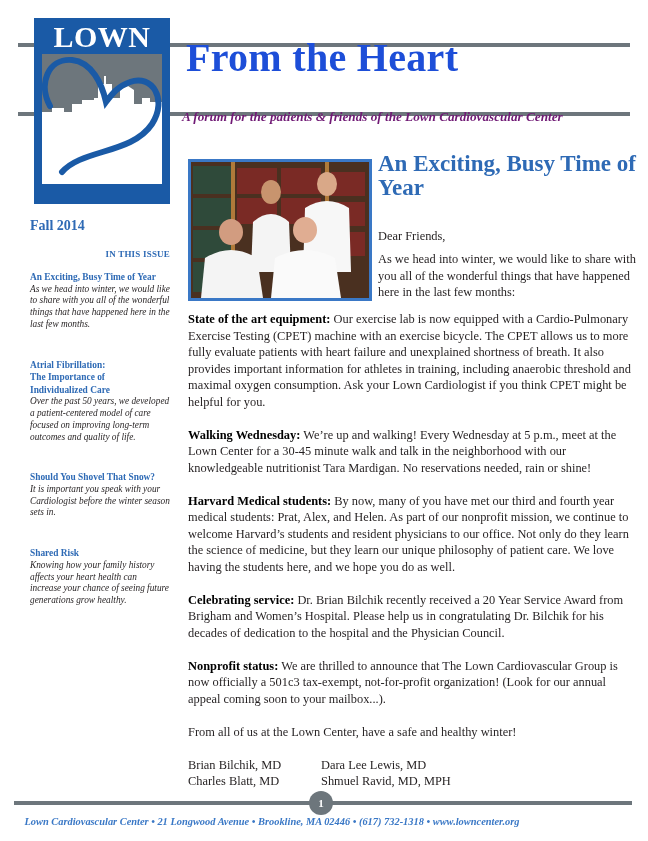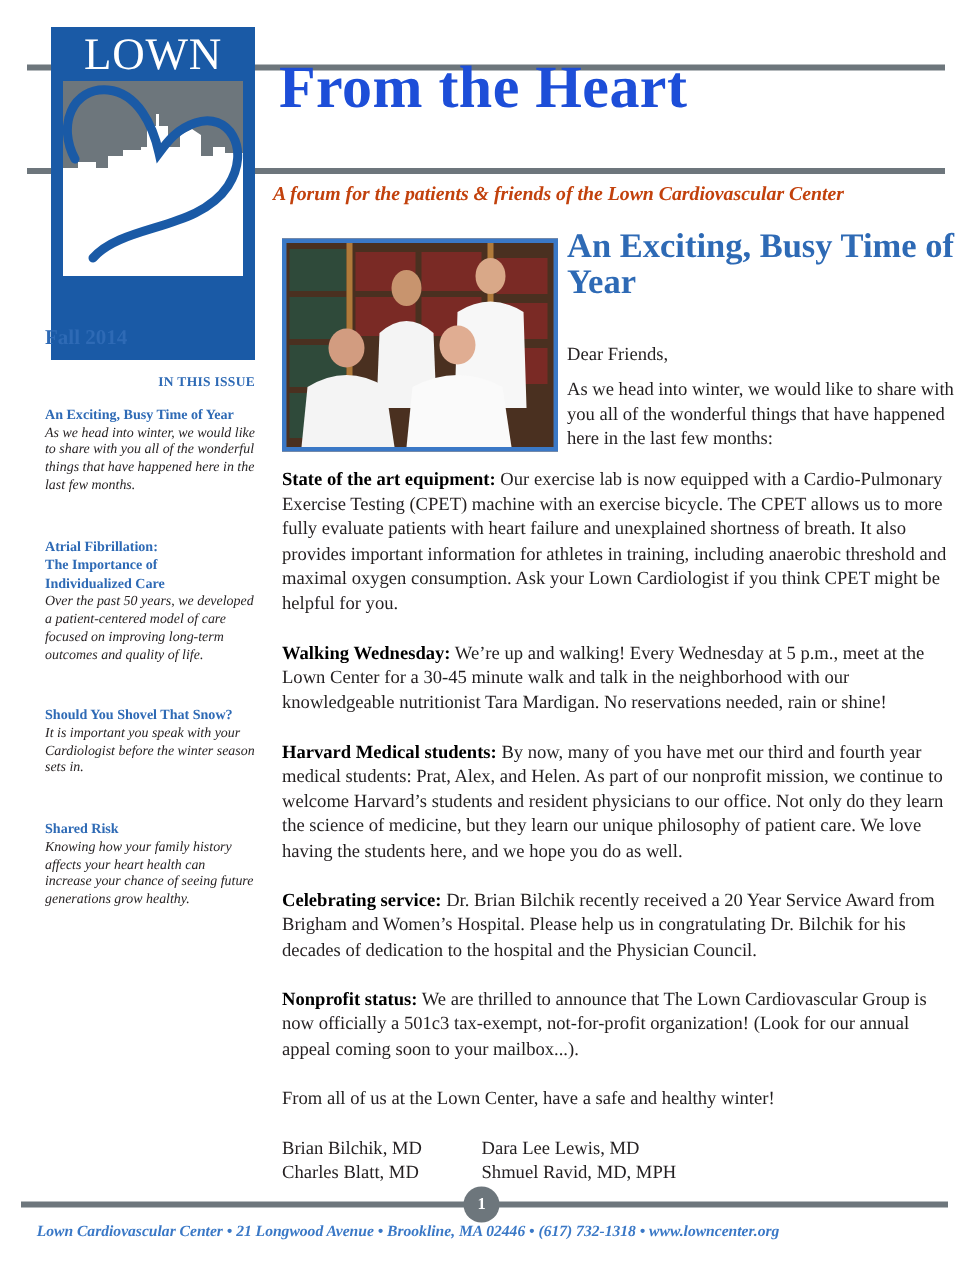--- a/index.html
+++ b/index.html
@@ -4,28 +4,28 @@
 <style>
   * { box-sizing: border-box; margin: 0; padding: 0; }
   html, body { width: 648px; height: 841px; background: #ffffff; overflow: hidden; }
   body { position: relative; font-family: "Liberation Serif", "DejaVu Serif", serif; color: #231f20; }
 
   .rule { position: absolute; background: #6d767c; }
   .rule-top { left: 18px; top: 43px; width: 612px; height: 4px; }
   .rule-mid { left: 18px; top: 112px; width: 612px; height: 4px; }
   .rule-foot { left: 14px; top: 801px; width: 618px; height: 4px; }
 
-  .logo { position: absolute; left: 34px; top: 18px; width: 136px; height: 222px; background: #1a5aa6; }
+  .logo { position: absolute; left: 34px; top: 18px; width: 136px; height: 186px; background: #1a5aa6; font-weight: bold; }
   .logo-word { position: absolute; left: 0; width: 100%; text-align: center; color: #ffffff; font-family: "Liberation Serif", serif; font-size: 30px; letter-spacing: 0.5px; line-height: 1; }
   .logo-top { top: 4px; }
   .logo-bottom { bottom: 5px; font-size: 28px; }
   .logo-art { position: absolute; left: 8px; top: 36px; width: 120px; height: 130px; background: #ffffff; overflow: hidden; }
 
   .masthead-title { position: absolute; left: 186px; top: 38px; font-family: "Liberation Serif", serif; font-size: 40px; color: #1d4ed8; line-height: 1; letter-spacing: 0.3px; }
-  .tagline { position: absolute; left: 182px; top: 121px; font-style: italic; font-weight: bold; color: #c2410c; font-size: 13.2px; }
+  .tagline { position: absolute; left: 182px; top: 109px; font-style: italic; font-weight: bold; color: #701a75; font-size: 13.2px; }
 
   .sidebar { position: absolute; left: 30px; top: 218px; width: 140px; }
   .issue-date { text-align: left; color: #2e6ab5; font-weight: bold; font-size: 14px; margin-bottom: 15px; }
   .in-this-issue { text-align: right; color: #2e6ab5; font-weight: bold; font-size: 9px; letter-spacing: 0.2px; margin-bottom: 12px; }
   .toc-item { margin-bottom: 28px; }
   .toc-title { color: #2e6ab5; font-weight: bold; font-size: 9.4px; line-height: 12.5px; }
   .toc-desc { font-style: italic; font-size: 9.3px; line-height: 11.8px; color: #231f20; }
 
   .photo { position: absolute; left: 188px; top: 159px; width: 184px; height: 142px; border: 3px solid #3a78c6; overflow: hidden; background: #5a3a25; }
 

